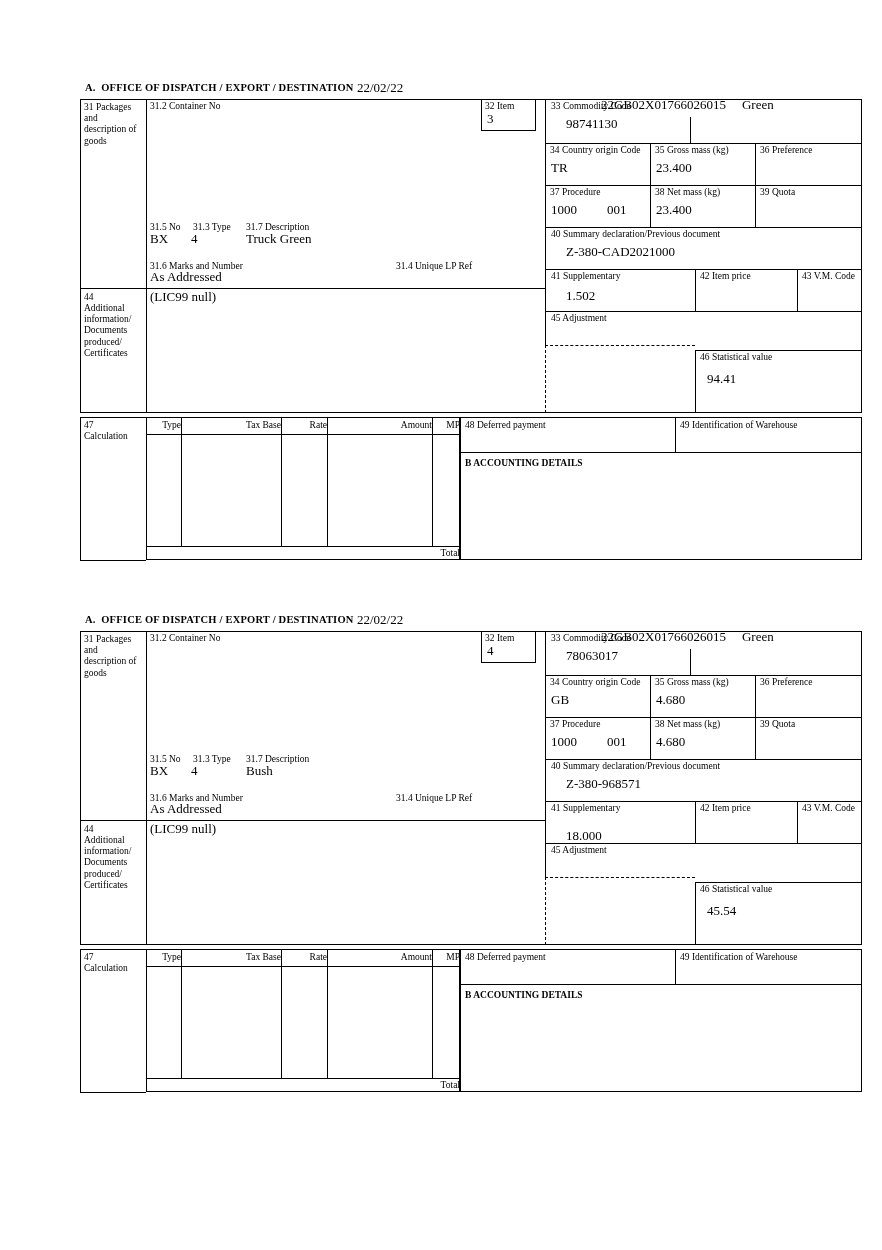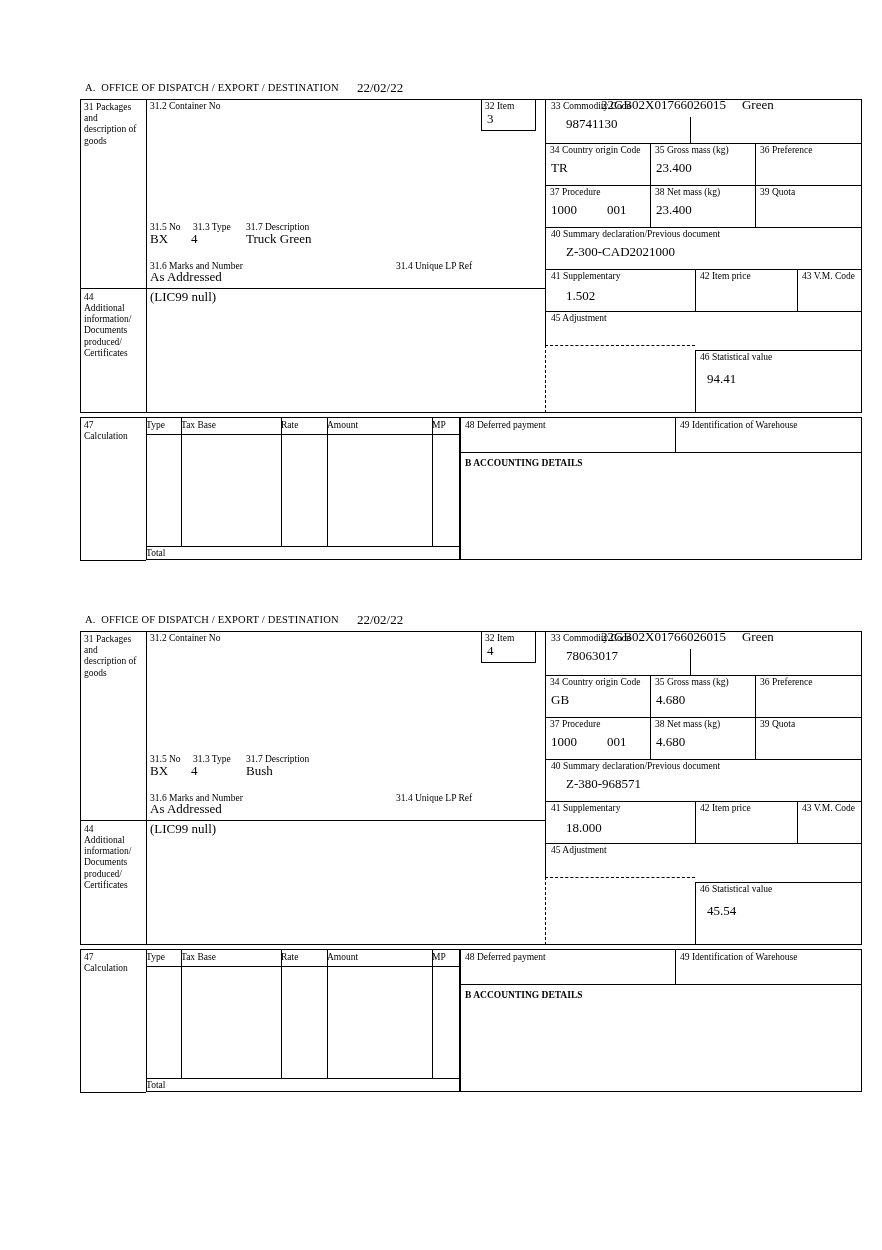--- a/index.html
+++ b/index.html
@@ -1,27 +1,27 @@
 <!DOCTYPE html>
 <html><head>
 <meta charset="utf-8">
 <style>
   html,body{margin:0;padding:0;}
   body{width:882px;height:1250px;background:#fff;font-family:"Liberation Serif",serif;color:#000;position:relative;}
   .section{position:absolute;left:0;width:882px;height:532px;}
   .lbl{position:absolute;font-size:9.5px;line-height:1.18;}
   .val{position:absolute;font-size:13px;white-space:pre;line-height:1.1;}
-  .hdrA{position:absolute;font-weight:normal;font-size:10.5px;white-space:pre;letter-spacing:.2px;}
+  .hdrA{position:absolute;font-weight:bold;font-size:10.5px;white-space:pre;letter-spacing:.2px;}
   .hdrV{position:absolute;font-size:13px;white-space:pre;}
   .box{position:absolute;border:1px solid #000;box-sizing:border-box;}
   .hline{position:absolute;border-top:1px solid #000;height:0;}
   .vline{position:absolute;border-left:1px solid #000;width:0;}
   .dash-h{border-top-style:dashed;}
   .dash-v{border-left-style:dashed;}
-  .ctr{text-align:left;}
+  .ctr{text-align:right;}
   .bold{font-weight:bold;}
   .wrap{white-space:normal;}
 </style>
 </head>
 <body>
 
 <div class="section" style="top:80px">
   <div class="hdrA" style="left:85px;top:2px">A.  OFFICE OF DISPATCH / EXPORT / DESTINATION</div>
   <div class="hdrV" style="left:357px;top:0px">22/02/22</div>
   <div class="hdrV" style="left:588px;top:1px">
@@ -77,21 +77,21 @@
   <div class="lbl" style="left:760px;top:65px">36 Preference</div>
 
   <div class="lbl" style="left:550px;top:107px">37 Procedure</div>
   <div class="val" style="left:551px;top:123px">1000</div>
   <div class="val" style="left:607px;top:123px">001</div>
   <div class="lbl" style="left:655px;top:107px">38 Net mass (kg)</div>
   <div class="val" style="left:656px;top:123px">23.400</div>
   <div class="lbl" style="left:760px;top:107px">39 Quota</div>
 
   <div class="lbl" style="left:551px;top:149px">40 Summary declaration/Previous document</div>
-  <div class="val" style="left:566px;top:165px">Z-300-CAD2021000</div>
+  <div class="val" style="left:566px;top:165px">Z-380-CAD2021000</div>
 
   <div class="lbl" style="left:551px;top:191px">41 Supplementary</div>
   <div class="val" style="left:566px;top:209px">1.502</div>
   <div class="lbl" style="left:700px;top:191px">42 Item price</div>
   <div class="lbl" style="left:802px;top:191px">43 V.M. Code</div>
 
   <div class="lbl" style="left:551px;top:233px">45 Adjustment</div>
 
   <div class="box" style="left:695px;top:270px;width:167px;height:63px"></div>
   <div class="lbl" style="left:700px;top:272px">46 Statistical value</div>
@@ -184,21 +184,21 @@
   <div class="val" style="left:551px;top:123px">1000</div>
   <div class="val" style="left:607px;top:123px">001</div>
   <div class="lbl" style="left:655px;top:107px">38 Net mass (kg)</div>
   <div class="val" style="left:656px;top:123px">4.680</div>
   <div class="lbl" style="left:760px;top:107px">39 Quota</div>
 
   <div class="lbl" style="left:551px;top:149px">40 Summary declaration/Previous document</div>
   <div class="val" style="left:566px;top:165px">Z-380-968571</div>
 
   <div class="lbl" style="left:551px;top:191px">41 Supplementary</div>
-  <div class="val" style="left:566px;top:209px">18.000</div>
+  <div class="val" style="left:566px;top:217px">18.000</div>
   <div class="lbl" style="left:700px;top:191px">42 Item price</div>
   <div class="lbl" style="left:802px;top:191px">43 V.M. Code</div>
 
   <div class="lbl" style="left:551px;top:233px">45 Adjustment</div>
 
   <div class="box" style="left:695px;top:270px;width:167px;height:63px"></div>
   <div class="lbl" style="left:700px;top:272px">46 Statistical value</div>
   <div class="val" style="left:707px;top:292px">45.54</div>
 
   <div class="vline" style="left:80px;top:337px;height:143px"></div>

